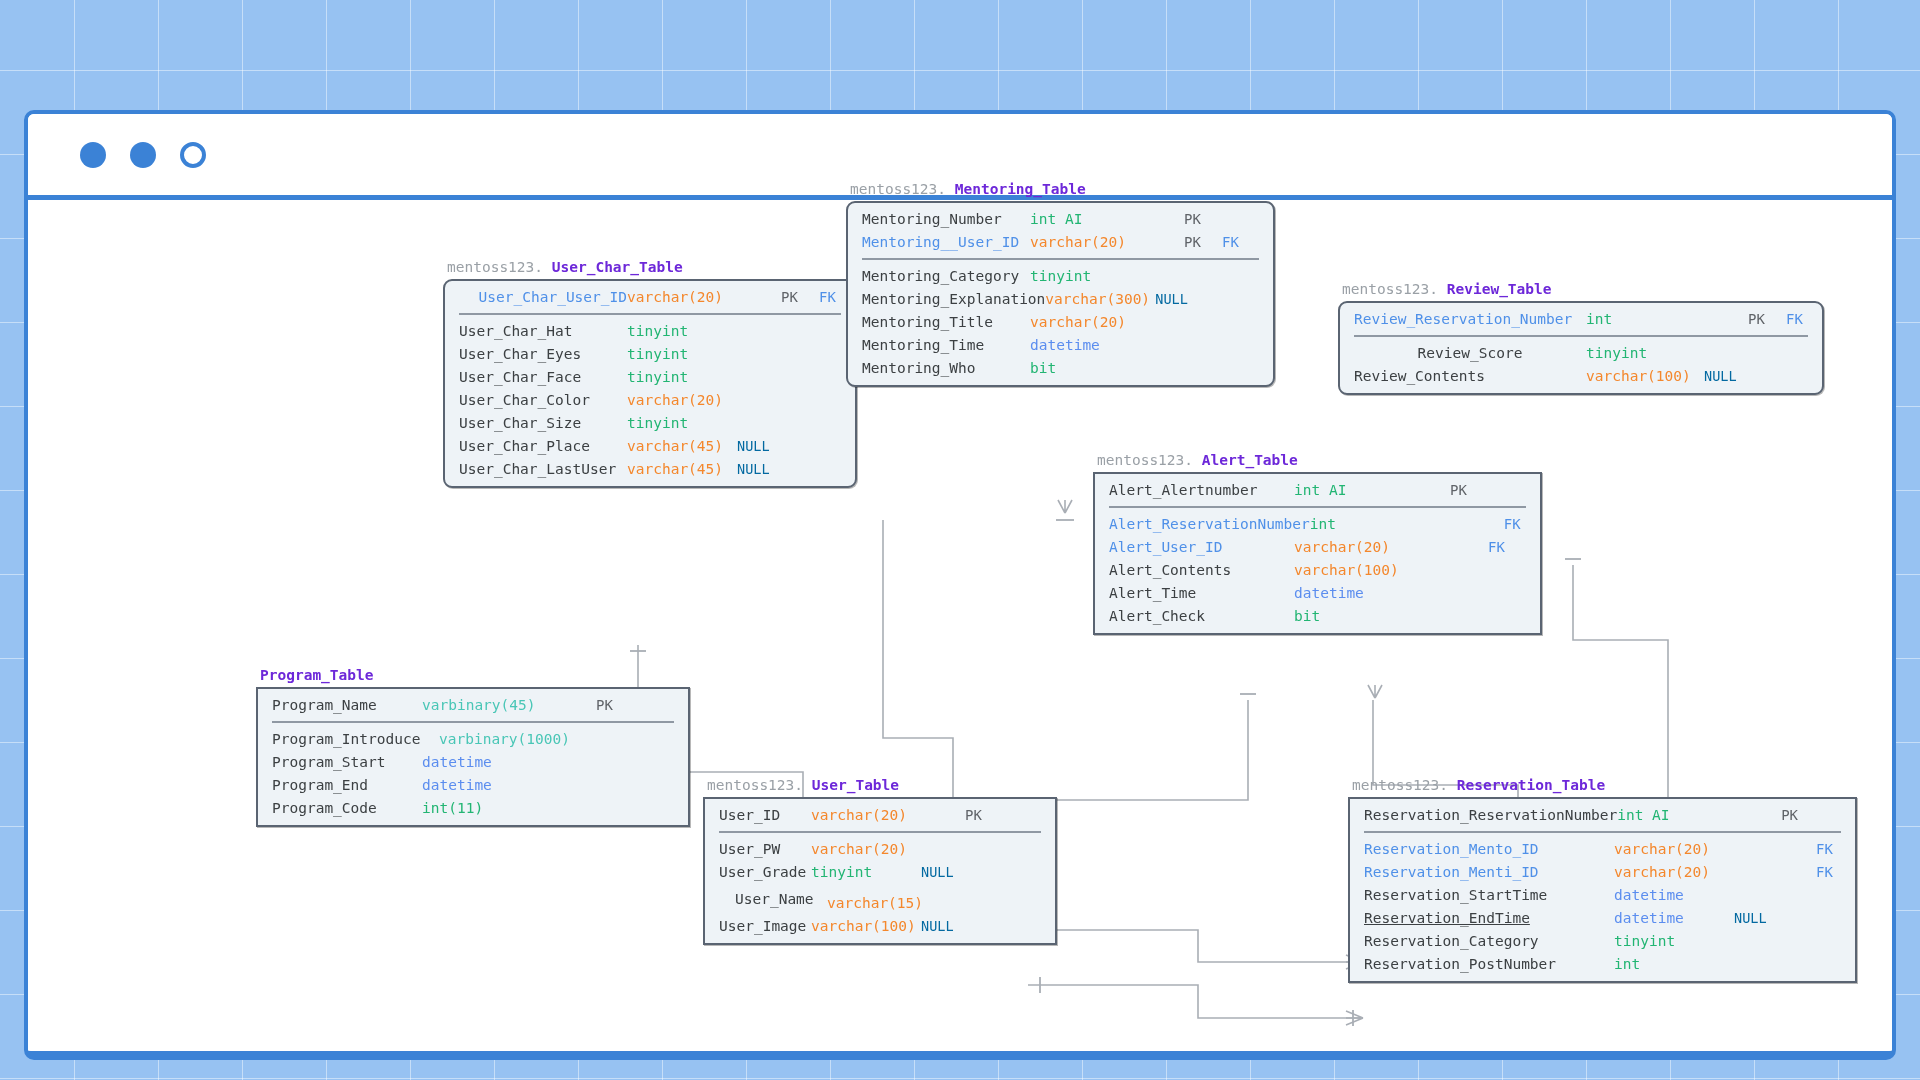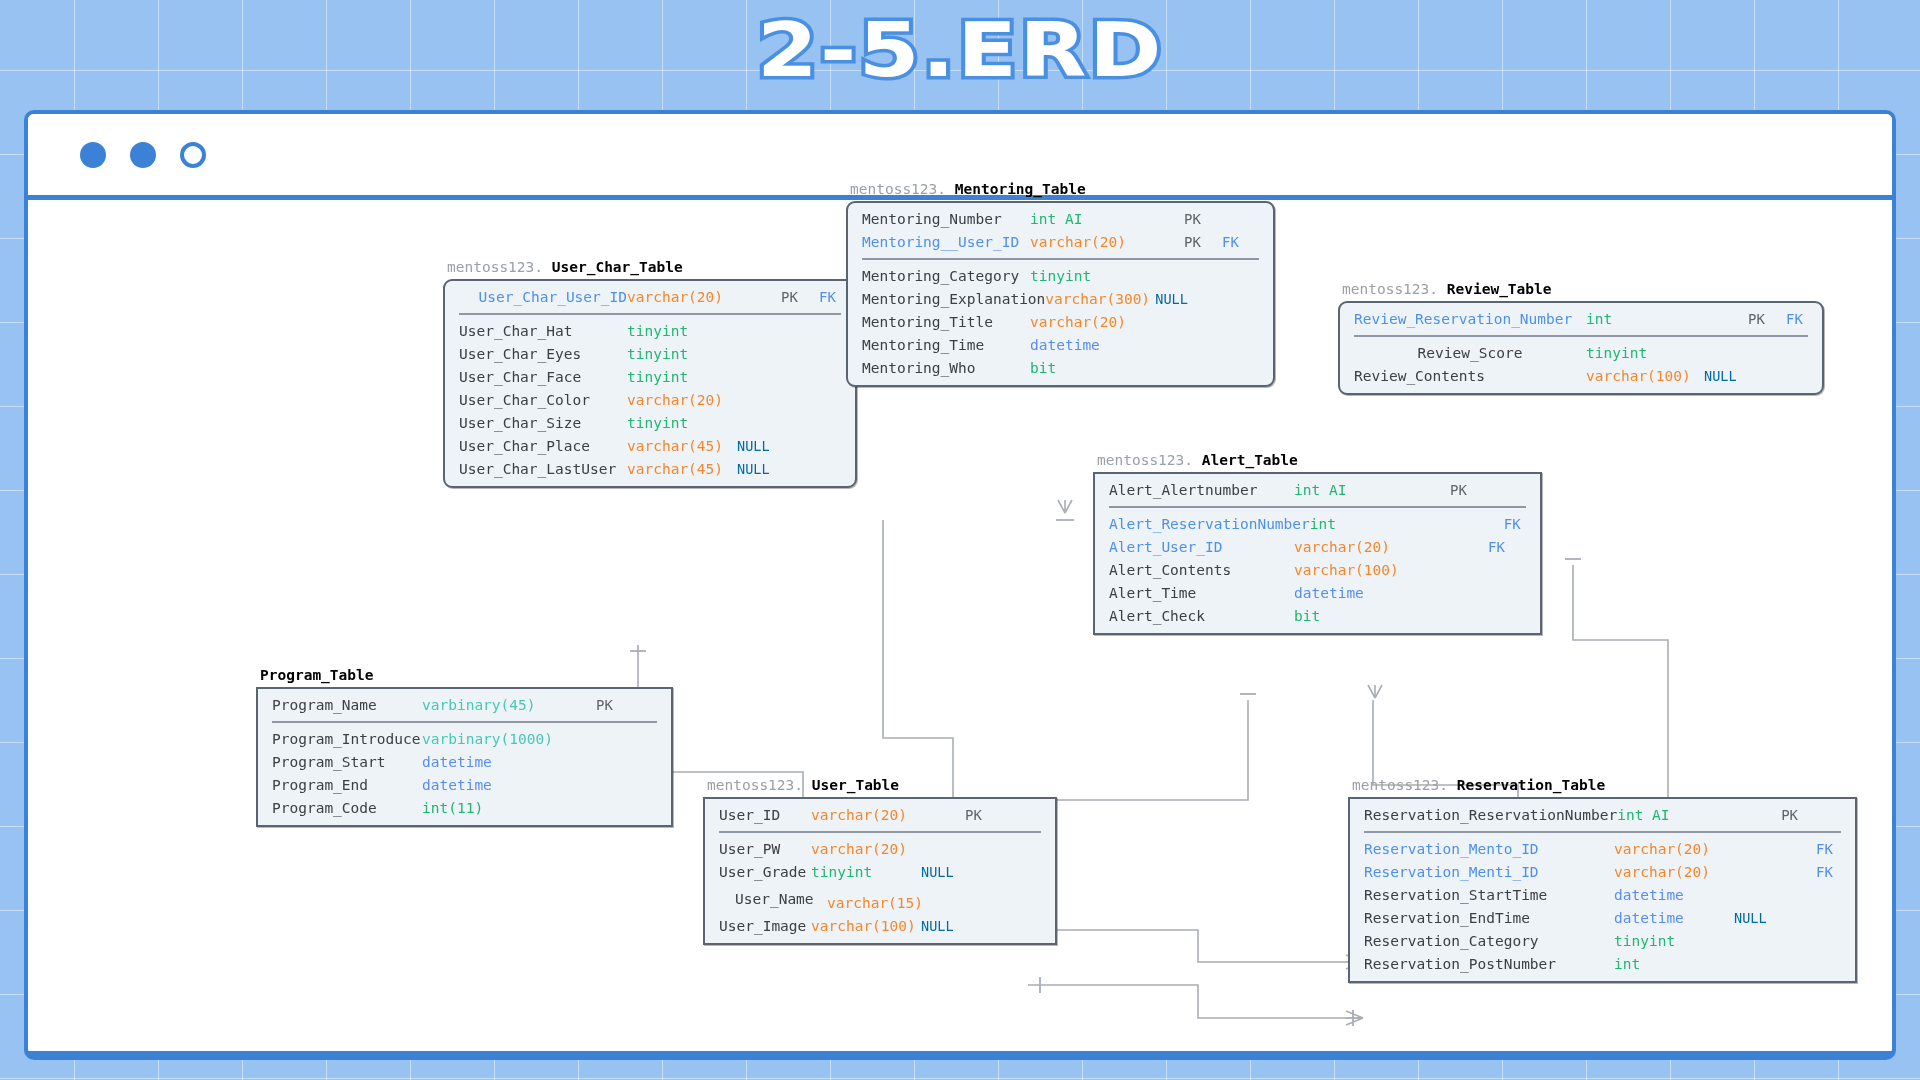--- a/index.html
+++ b/index.html
@@ -58,21 +58,21 @@
   
   .lines{position:absolute;left:0;top:0;width:1864px;height:852px;pointer-events:none;}
 
   
   .tbl{position:absolute;}
   .tbl-caption{
     font-size:14.5px;white-space:nowrap;margin-bottom:3px;
     padding-left:4px;line-height:1.1;
   }
   .tbl-caption .schema{color:#9aa0a6;}
-  .tbl-caption .tname{color:#000000;font-weight:bold;}
+  .tbl-caption .tname{color:#6d28d9;font-weight:bold;}
   .tbl-box{
     background:#eef3f7;
     border:2px solid #5a6472;
     box-shadow:1px 1px 0 rgba(0,0,0,.28);
     box-sizing:border-box;
   }
   .tbl-box.rounded{border-radius:9px;}
   .tbl-box.square{border-radius:0;}
   .sec{padding:5px 0 5px 0;}
   .sec.pk-sec{padding-bottom:4px;}
@@ -92,23 +92,20 @@
   .t-bin{color:#49c6b6;}
   .nullflag{color:#0369a1;font-size:13.5px;}
   .key{color:#5f6368;font-size:14px;}
   .key.fkk{color:#4f90e8;}
 </style>
 </head>
 <body>
 
 <div id="stage">
 
-  <div class="banner">
-    <div class="banner-title">2-5.ERD</div>
-  </div>
 
   <div class="window">
 
     <div class="titlebar">
       <span class="dot filled"></span>
       <span class="dot filled"></span>
       <span class="dot hollow"></span>
     </div>
 
     <div class="canvas">
@@ -385,21 +382,21 @@
                 <span class="col-type t-bin" style="min-width: 130px;">varbinary(45)</span>
                 <span class="nullflag" style="min-width: 44px;"></span>
                 <span class="key" style="min-width: 38px;">PK</span>
                 <span class="key fkk" style="min-width: 24px;"></span>
               </div>
             </div>
             <div class="divider"></div>
             <div class="sec">
               <div class="row">
                 <span class="col-name" style="min-width: 150px;">Program_Introduce</span>
-                <span class="col-type t-bin" style="min-width: 130px;">varbinary(1000)</span>
+                <span class="col-type t-bin" style="min-width: 130px; margin-left: 17px;">varbinary(1000)</span>
                 <span class="nullflag" style="min-width: 44px;"></span>
                 <span class="key" style="min-width: 38px;"></span>
                 <span class="key fkk" style="min-width: 24px;"></span>
               </div>
               <div class="row">
                 <span class="col-name" style="min-width: 150px;">Program_Start</span>
                 <span class="col-type t-dt" style="min-width: 130px;">datetime</span>
                 <span class="nullflag" style="min-width: 44px;"></span>
                 <span class="key" style="min-width: 38px;"></span>
                 <span class="key fkk" style="min-width: 24px;"></span>
@@ -503,21 +500,21 @@
                 <span class="key fkk" style="min-width: 24px;">FK</span>
               </div>
               <div class="row">
                 <span class="col-name" style="min-width: 250px;">Reservation_StartTime</span>
                 <span class="col-type t-dt" style="min-width: 120px;">datetime</span>
                 <span class="nullflag" style="min-width: 44px;"></span>
                 <span class="key" style="min-width: 38px;"></span>
                 <span class="key fkk" style="min-width: 24px;"></span>
               </div>
               <div class="row">
-                <span class="col-name" style="min-width: 250px;">Reservation_EndTime</span>
+                <span class="col-name" style="min-width: 250px; text-decoration: underline;">Reservation_EndTime</span>
                 <span class="col-type t-dt" style="min-width: 120px;">datetime</span>
                 <span class="nullflag" style="min-width: 44px;">NULL</span>
                 <span class="key" style="min-width: 38px;"></span>
                 <span class="key fkk" style="min-width: 24px;"></span>
               </div>
               <div class="row">
                 <span class="col-name" style="min-width: 250px;">Reservation_Category</span>
                 <span class="col-type t-int" style="min-width: 120px;">tinyint</span>
                 <span class="nullflag" style="min-width: 44px;"></span>
                 <span class="key" style="min-width: 38px;"></span>

